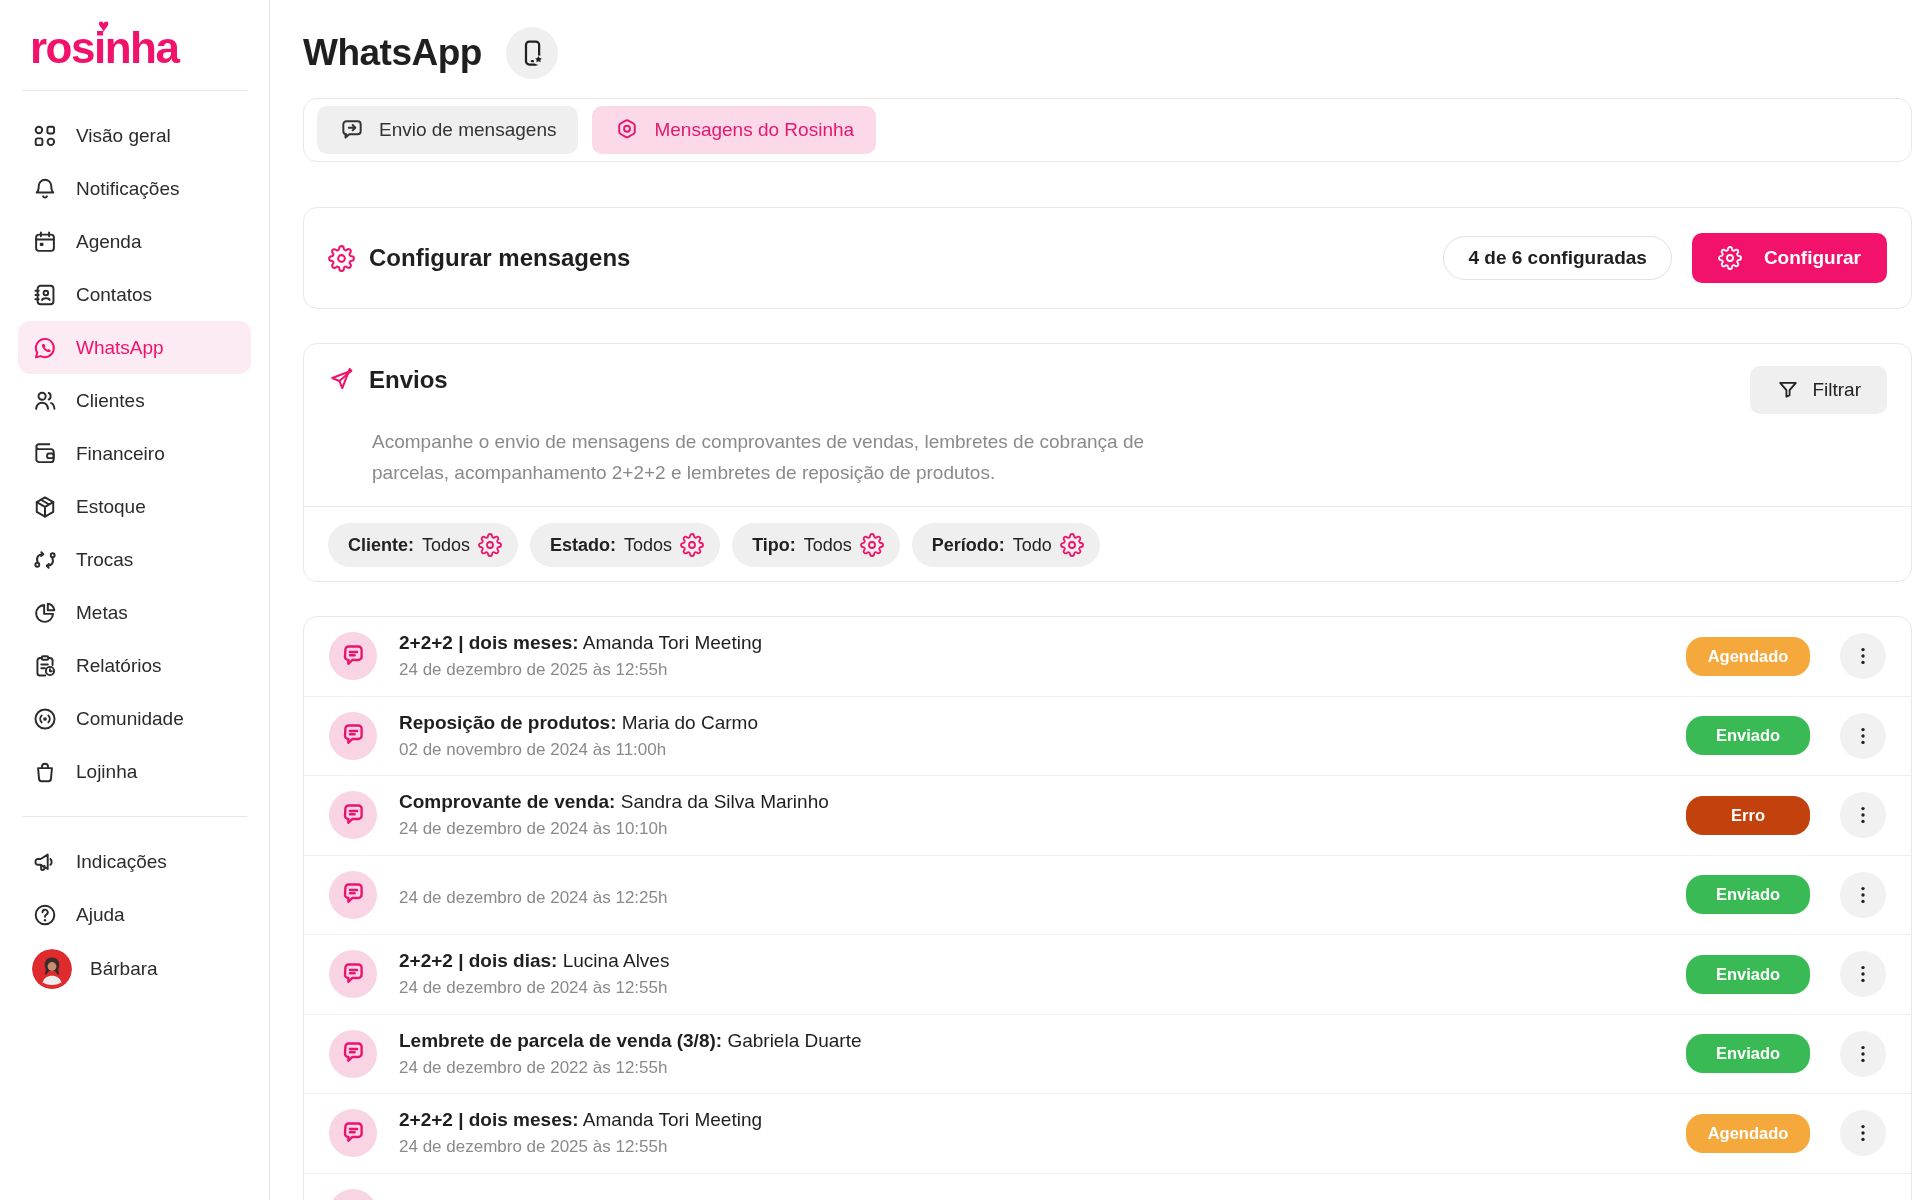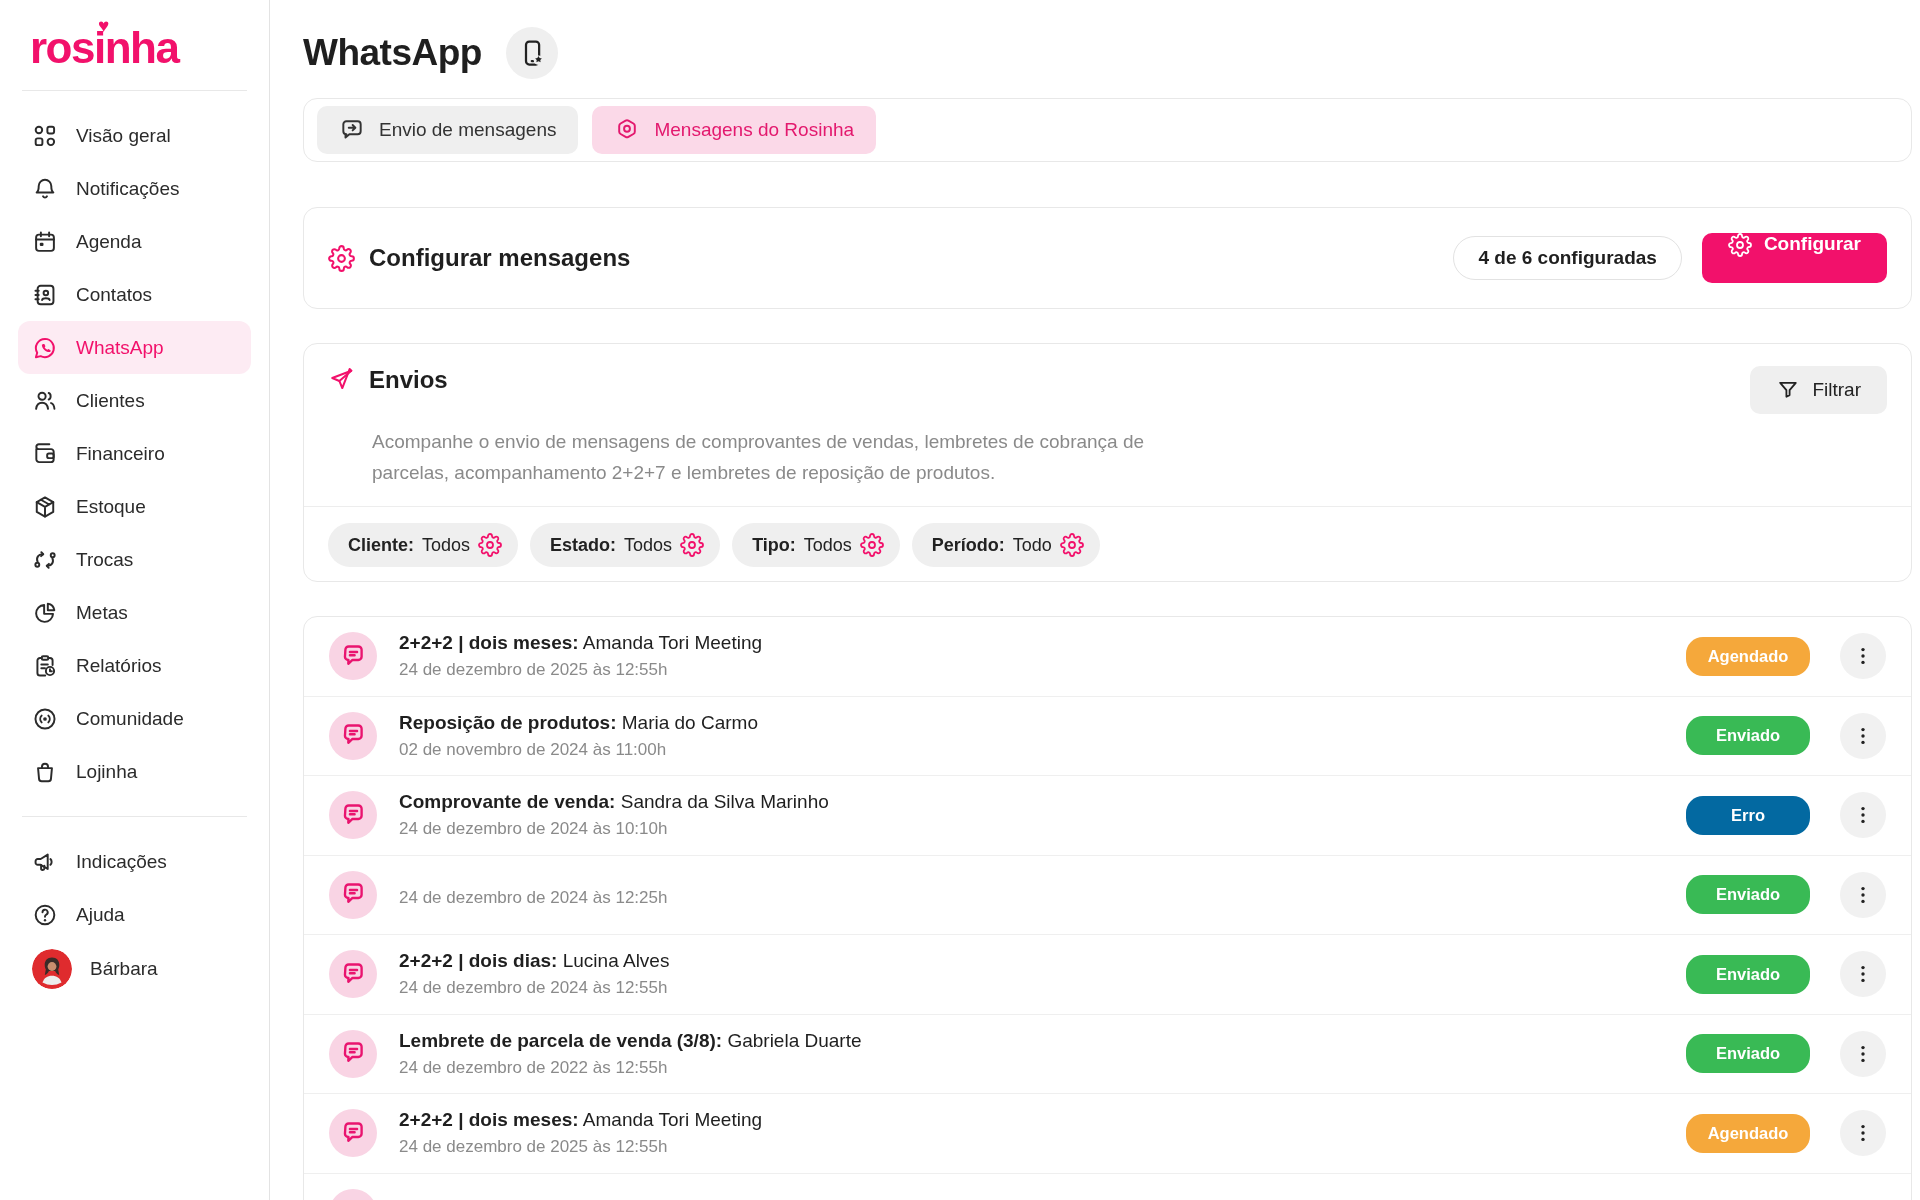--- a/index.html
+++ b/index.html
@@ -52,21 +52,21 @@
   .chip.active .chip-icon{color:#E3196E}
 
   .config-card{margin-top:45px;padding:25px 24px;display:flex;align-items:center}
   .card-title-row{display:flex;align-items:center;gap:14px}
   .fgear{width:27px;height:27px;display:inline-flex;color:var(--brand)}
   .card-title{font-size:24px;font-weight:bold}
   .card-sub{margin-top:10px;margin-left:41px;font-size:19px;color:var(--gray)}
   .config-right{margin-left:auto;display:flex;align-items:center;gap:20px}
   .pill-badge{height:44px;display:inline-flex;align-items:center;padding:0 24px;
               border:1px solid #e2e2e2;border-radius:22px;font-size:19px;font-weight:bold}
-  .btn-primary{height:50px;display:inline-flex;align-items:flex-start;gap:12px;padding:0 26px;
+  .btn-primary{height:50px;display:inline-flex;align-items:center;gap:22px;padding:0 26px;
                border:none;border-radius:10px;background:var(--brand);color:#fff;
                font-size:19px;font-weight:bold;cursor:pointer;font-family:inherit}
   .btn-primary .btn-icon{width:24px;height:24px;display:inline-flex;color:#fff}
   .btn-gray{height:48px;display:inline-flex;align-items:center;gap:12px;padding:0 26px;
             border:none;border-radius:10px;background:var(--chip);color:#222;
             font-size:19px;cursor:pointer;font-family:inherit}
   .btn-gray .btn-icon{width:24px;height:24px;display:inline-flex;color:#222}
 
   .envios-card{margin-top:34px;padding:22px 24px 14px}
   .envios-head{display:flex;align-items:flex-start}
@@ -375,21 +375,21 @@
           <button class="btn-gray">
             <span class="btn-icon">
                 <svg viewBox="0 0 24 24">
                   <path d="M4.2 4.8h15.6l-6.2 7.4v4.9l-3.2 1.6v-6.5z"></path>
                 </svg>
               </span>
             <span>Filtrar</span>
           </button>
         </div>
       </div>
-      <div class="envios-desc">Acompanhe o envio de mensagens de comprovantes de vendas, lembretes de cobrança de parcelas, acompanhamento 2+2+7 e lembretes de reposição de produtos.</div>
+      <div class="envios-desc">Acompanhe o envio de mensagens de comprovantes de vendas, lembretes de cobrança de parcelas, acompanhamento 2+2+2 e lembretes de reposição de produtos.</div>
       <hr class="envios-divider">
       <div class="filters">
 
           <button class="filter-chip">
             <b>Cliente:</b>
             <span>Todos</span>
             <span class="fgear">
               <svg viewBox="0 0 24 24">
                 <circle cx="12" cy="12" r="3"></circle>
                 <path d="M19.4 15a1.65 1.65 0 0 0 .33 1.82l.06.06a2 2 0 0 1 0 2.83 2 2 0 0 1-2.83 0l-.06-.06a1.65 1.65 0 0 0-1.82-.33 1.65 1.65 0 0 0-1 1.51V21a2 2 0 0 1-2 2 2 2 0 0 1-2-2v-.09A1.65 1.65 0 0 0 9 19.4a1.65 1.65 0 0 0-1.82.33l-.06.06a2 2 0 0 1-2.83 0 2 2 0 0 1 0-2.83l.06-.06a1.65 1.65 0 0 0 .33-1.82 1.65 1.65 0 0 0-1.51-1H3a2 2 0 0 1-2-2 2 2 0 0 1 2-2h.09A1.65 1.65 0 0 0 4.6 9a1.65 1.65 0 0 0-.33-1.82l-.06-.06a2 2 0 0 1 0-2.83 2 2 0 0 1 2.83 0l.06.06a1.65 1.65 0 0 0 1.82.33H9a1.65 1.65 0 0 0 1-1.51V3a2 2 0 0 1 2-2 2 2 0 0 1 2 2v.09a1.65 1.65 0 0 0 1 1.51 1.65 1.65 0 0 0 1.82-.33l.06-.06a2 2 0 0 1 2.83 0 2 2 0 0 1 0 2.83l-.06.06a1.65 1.65 0 0 0-.33 1.82V9a1.65 1.65 0 0 0 1.51 1H21a2 2 0 0 1 2 2 2 2 0 0 1-2 2h-.09a1.65 1.65 0 0 0-1.51 1z"></path>
@@ -502,21 +502,21 @@
               </svg>
             </span>
           </span>
           <div class="msg-text">
             <div class="msg-title">
               <span class="bold">Comprovante de venda:</span> <span>Sandra da Silva Marinho</span>
             </div>
             <div class="msg-date">24 de dezembro de 2024 às 10:10h</div>
           </div>
           <div class="msg-right">
-            <span class="badge" style="background: #0369a1; text-align: right;">Erro</span>
+            <span class="badge" style="background: #c2410c; text-align: right;">Erro</span>
             <button class="kebab">
               <span>
                 <svg viewBox="0 0 24 24">
                   <circle cx="12" cy="5.6" r="1.7" fill="currentColor" stroke="none"></circle>
                   <circle cx="12" cy="12" r="1.7" fill="currentColor" stroke="none"></circle>
                   <circle cx="12" cy="18.4" r="1.7" fill="currentColor" stroke="none"></circle>
                 </svg>
               </span>
             </button>
           </div>

